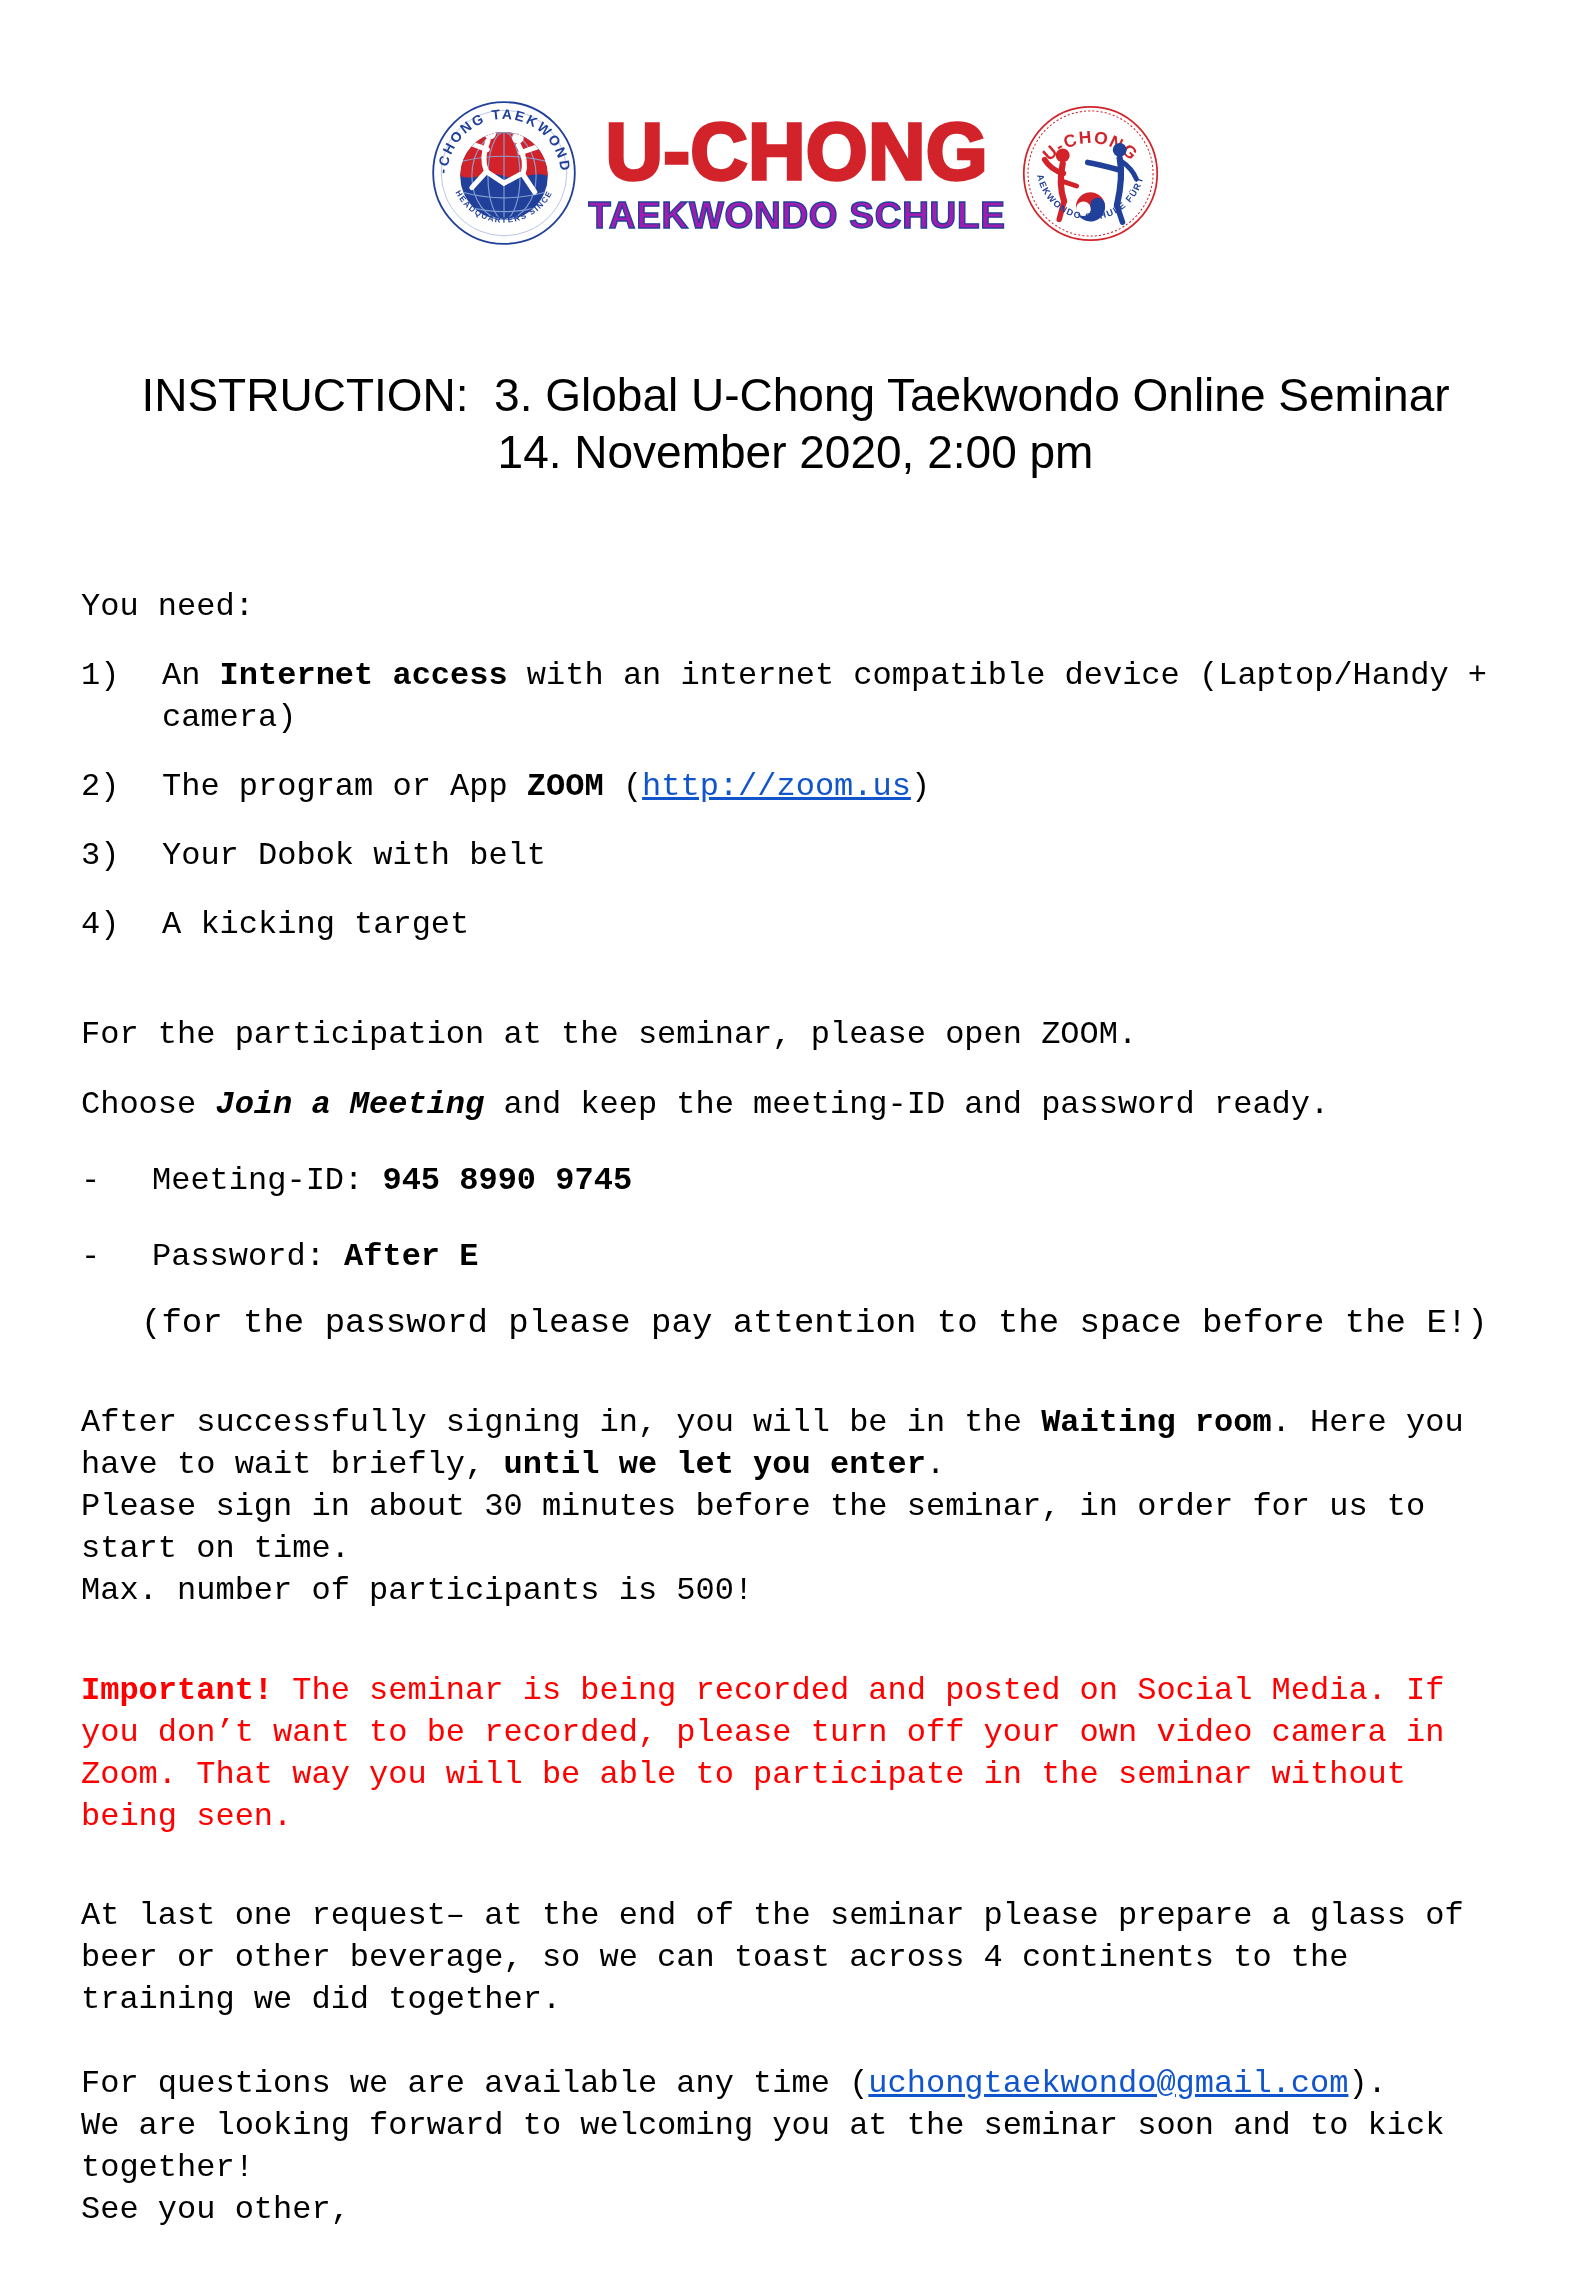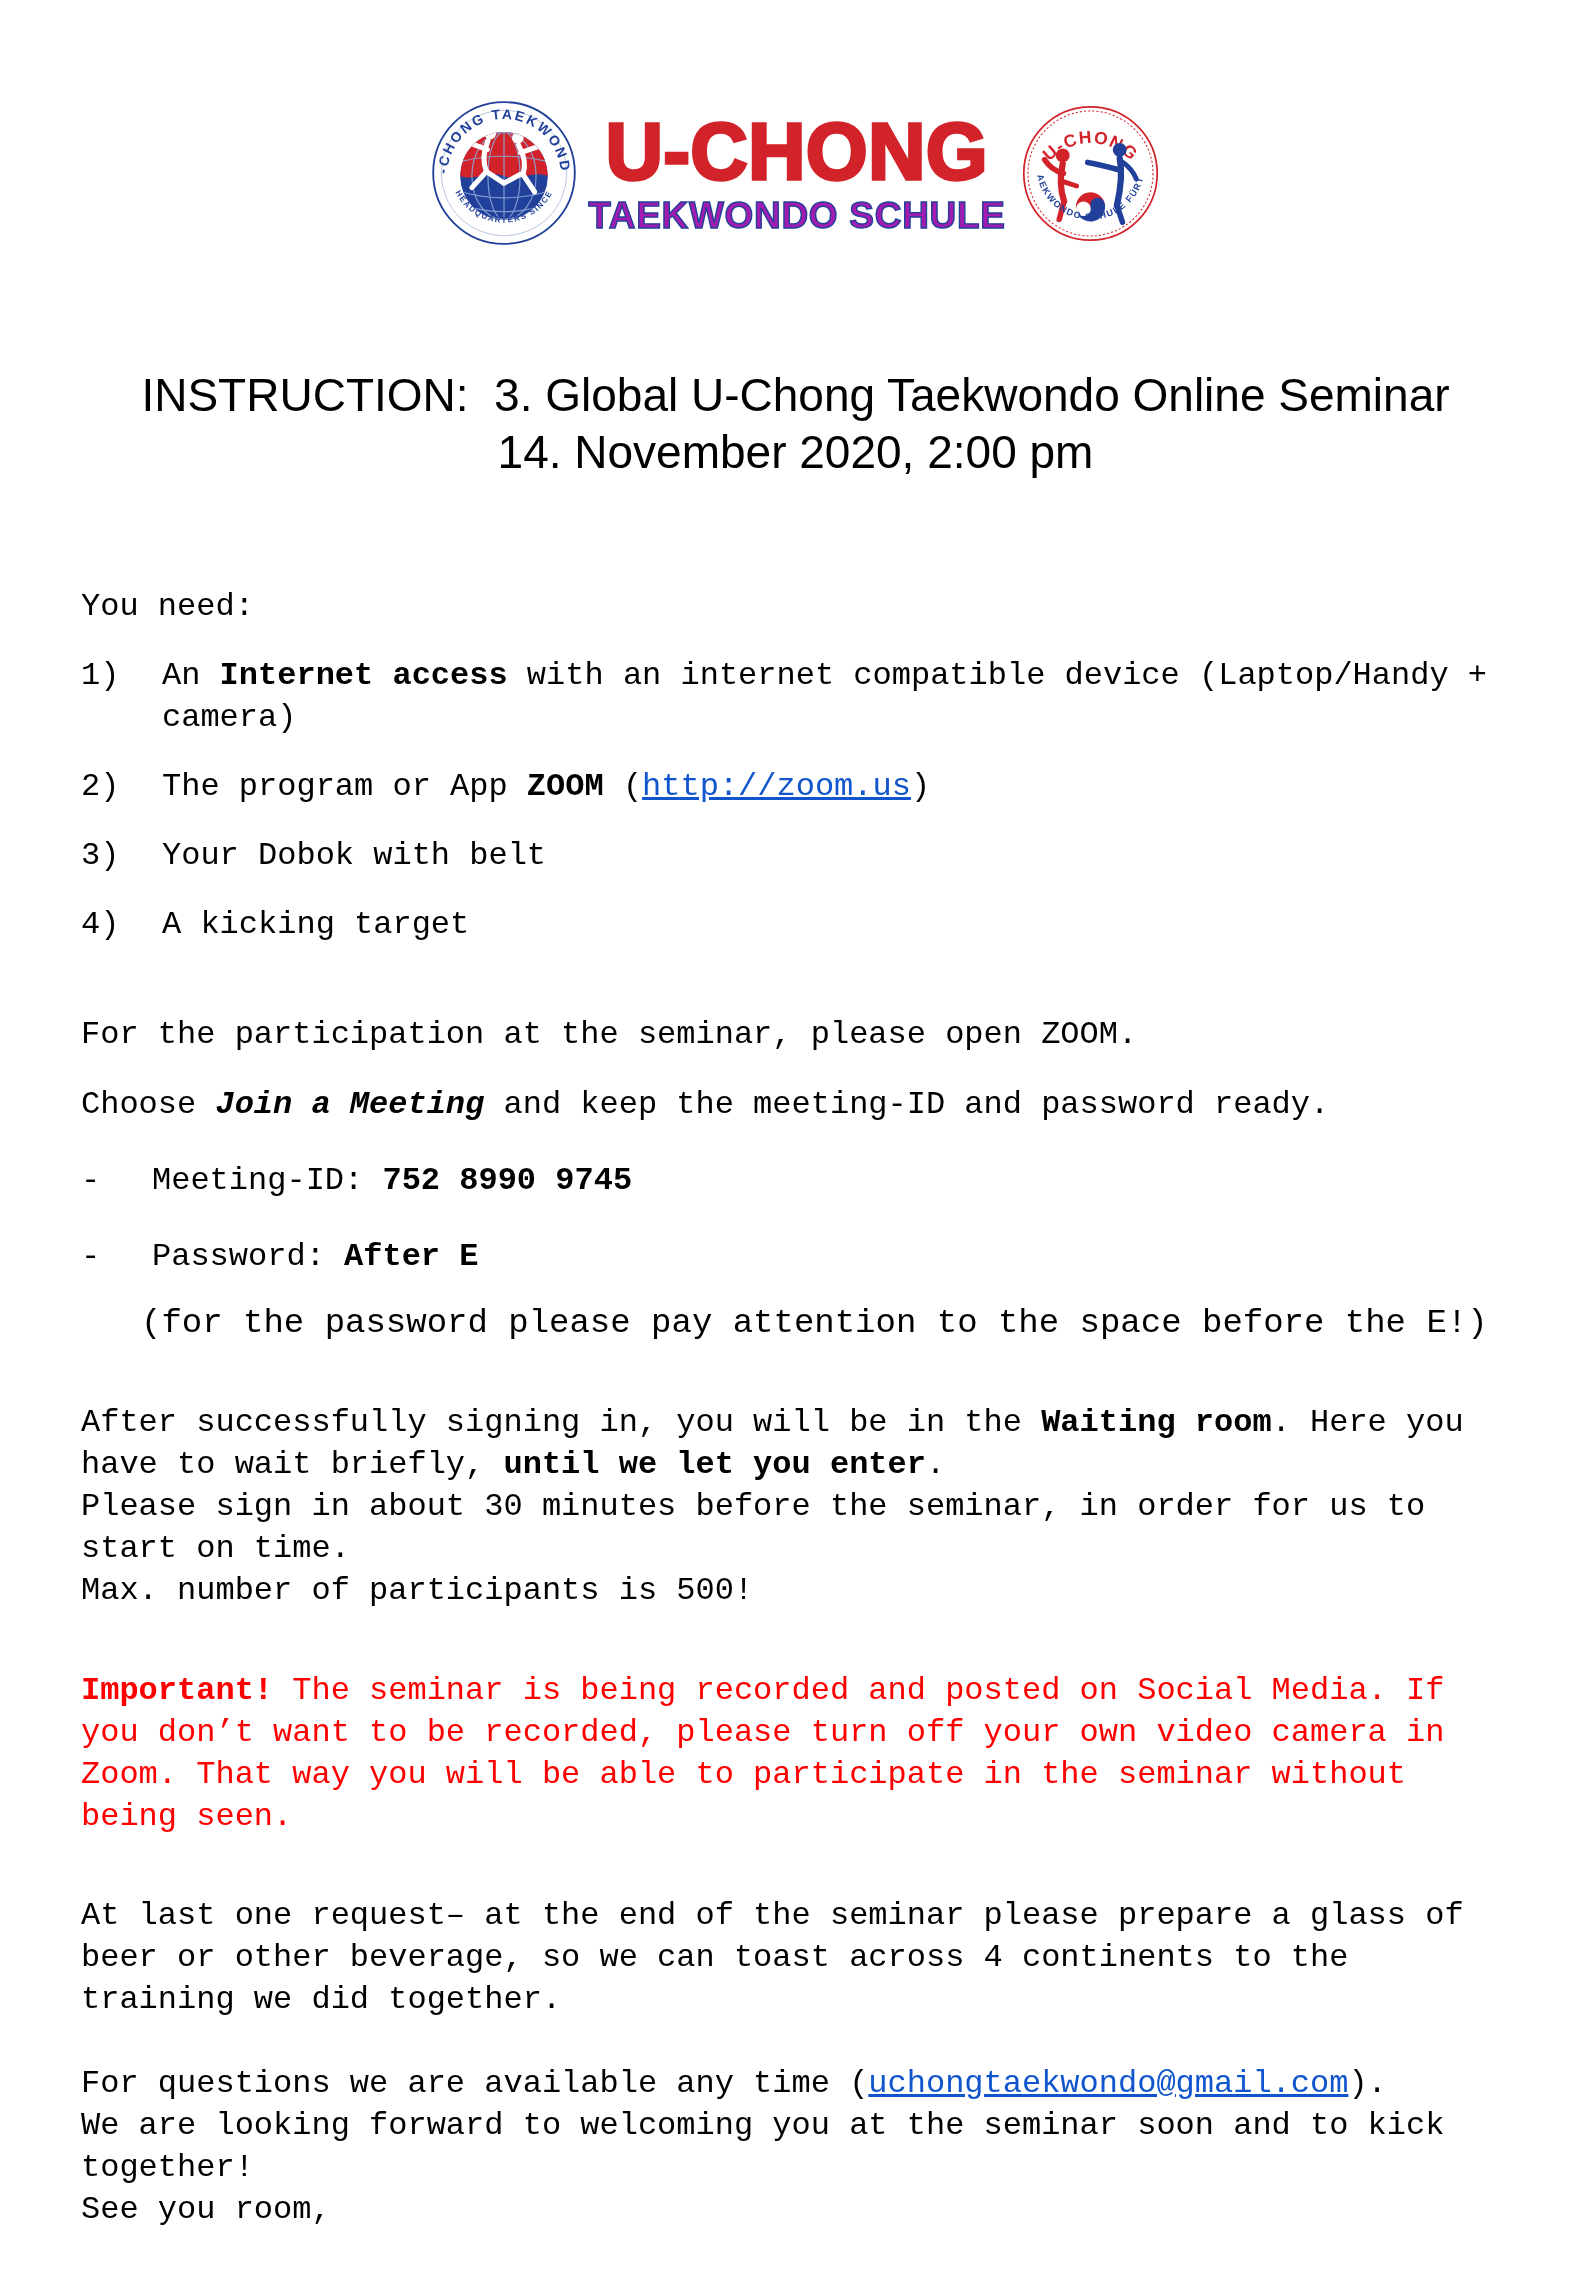--- a/index.html
+++ b/index.html
@@ -186,35 +186,35 @@
       <span class="req-num">4)</span>
       <span class="req-text">A kicking target</span>
     </div>
 
     <p class="mt-section">For the participation at the seminar, please open ZOOM.</p>
 
     <p class="mt-para"><span>Choose </span><span class="bi">Join a Meeting</span><span> and keep the meeting-ID and password ready.</span></p>
 
     <div class="cred">
       <span class="cred-dash">-</span>
-      <span class="cred-text"><span>Meeting-ID: </span><span class="b">752 8990 9745</span></span>
+      <span class="cred-text"><span>Meeting-ID: </span><span class="b">945 8990 9745</span></span>
     </div>
 
     <div class="cred">
       <span class="cred-dash">-</span>
       <span class="cred-text"><span>Password: </span><span class="b">After E</span></span>
     </div>
 
     <p class="note">(for the password please pay attention to the space before the E!)</p>
 
     <p class="waiting"><span>After successfully signing in, you will be in the </span><span class="b">Waiting room</span><span>. Here you have to wait briefly, </span><span class="b">until we let you enter</span><span>.</span><br><span>Please sign in about 30 minutes before the seminar, in order for us to start on time.</span><br><span>Max. number of participants is 500!</span></p>
 
     <p class="important"><span class="b">Important!</span><span> The seminar is being recorded and posted on Social Media. If you don’t want to be recorded, please turn off your own video camera in Zoom. That way you will be able to participate in the seminar without being seen.</span></p>
 
     <p class="toast">At last one request– at the end of the seminar please prepare a glass of beer or other beverage, so we can toast across 4 continents to the training we did together.</p>
 
-    <p class="closing"><span>For questions we are available any time (</span><a class="link">uchongtaekwondo@gmail.com</a><span>).</span><br><span>We are looking forward to welcoming you at the seminar soon and to kick together!</span><br><span>See you room,</span></p>
+    <p class="closing"><span>For questions we are available any time (</span><a class="link">uchongtaekwondo@gmail.com</a><span>).</span><br><span>We are looking forward to welcoming you at the seminar soon and to kick together!</span><br><span>See you other,</span></p>
 
     <p class="signature">Your U-Chong Trainer Team</p>
 
   </div>
 </div>
 
 
 </body></html>

